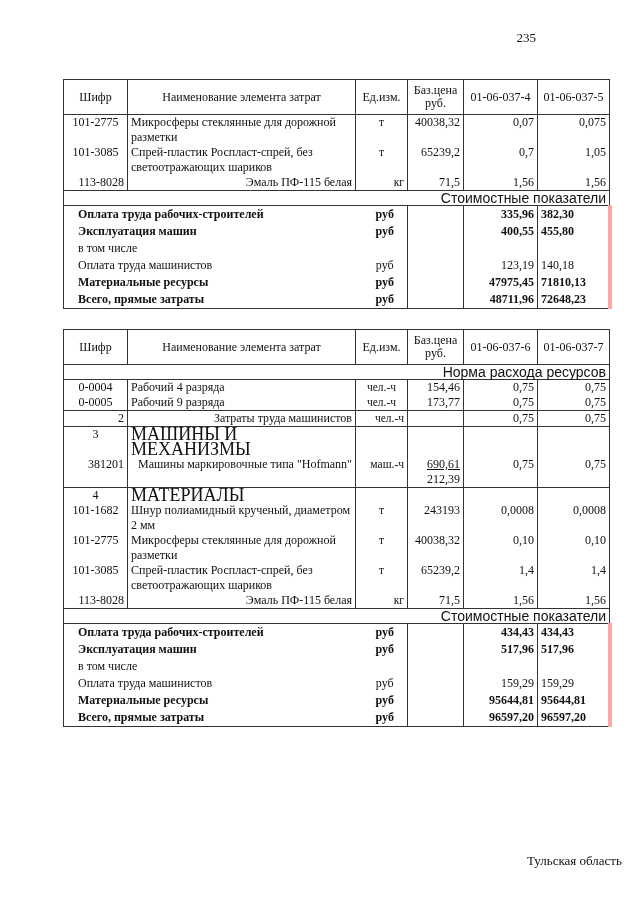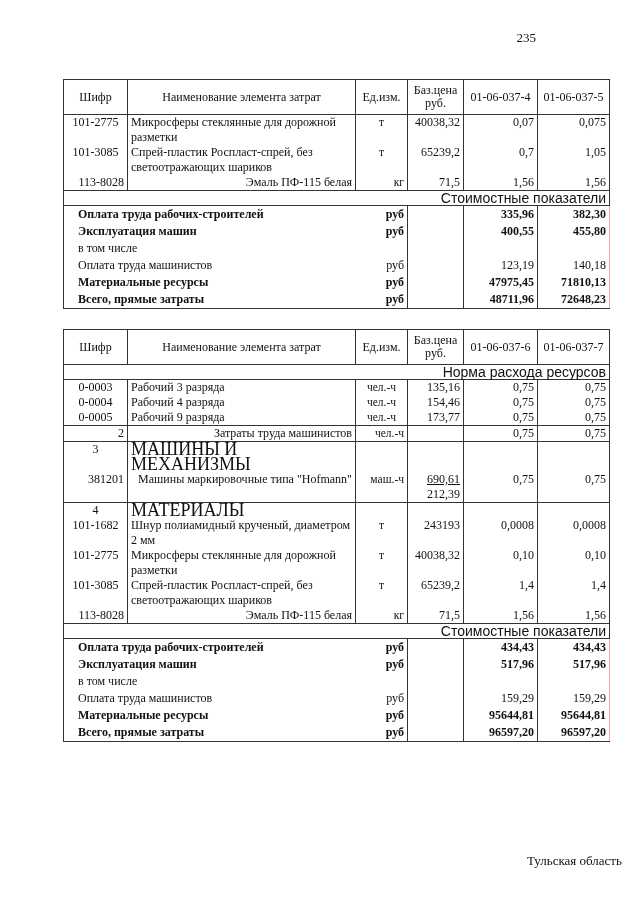--- a/index.html
+++ b/index.html
@@ -42,24 +42,24 @@
   td.name { font-size: 12px; }
   tr.bt td { border-top: 1px solid #333; }
   tr.bb td { border-bottom: 1px solid #333; text-align: right; }
   td.band {
     text-align: right; font-family: "Liberation Sans", "DejaVu Sans", sans-serif;
     font-size: 14px; line-height: 14px; height: 14px;
     border: 1px solid #333; padding-right: 12px;
   }
   tr.sum td { border-left: none; border-right: none; height: 17px; vertical-align: middle; }
   tr.sum td.s-name { border-left: 1px solid #333; padding-left: 14px; }
-  tr.sum td.s-unit { text-align: right; padding-left: 10px; }
+  tr.sum td.s-unit { text-align: center; padding-left: 10px; }
   tr.sum td.s-price { border-left: 1px solid #333; }
   tr.sum td.s-v1 { border-left: 1px solid #333; text-align: right; }
-  tr.sum td.s-v2 { border-left: 1px solid #333; border-right: 1px solid #fca5a5; text-align: right; }
+  tr.sum td.s-v2 { border-left: 1px solid #333; border-right: 4px solid #fca5a5; text-align: left; }
   tr.sum.bold td.s-name, tr.sum.bold td.s-unit, tr.sum.bold td.s-v1, tr.sum.bold td.s-v2 { font-weight: bold; }
   tr.sum.last td { border-bottom: 1px solid #333; }
   td.sec-code { font-weight: bold; text-align: center; }
   td.sec-name { font-weight: bold; font-size: 18px; }
   .under { text-decoration: underline; }
   #t1 { top: 79px; }
   #t2 { top: 329px; }
 </style>
 </head>
 <body>
@@ -181,28 +181,20 @@
       <th>01-06-037-7</th>
     </tr>
   </thead>
   <tbody>
     <tr>
         <td colspan="6" class="band">Норма расхода ресурсов</td>
       </tr>
   </tbody>
   <tbody id="t2-labor">
       <tr>
-        <td class="code">0-0003</td>
-        <td class="name">Рабочий 3 разряда</td>
-        <td class="unit">чел.-ч</td>
-        <td class="num">135,16</td>
-        <td class="num">0,75</td>
-        <td class="num">0,75</td>
-      </tr>
-      <tr>
         <td class="code">0-0004</td>
         <td class="name">Рабочий 4 разряда</td>
         <td class="unit">чел.-ч</td>
         <td class="num">154,46</td>
         <td class="num">0,75</td>
         <td class="num">0,75</td>
       </tr>
       <tr>
         <td class="code">0-0005</td>
         <td class="name">Рабочий 9 разряда</td>

